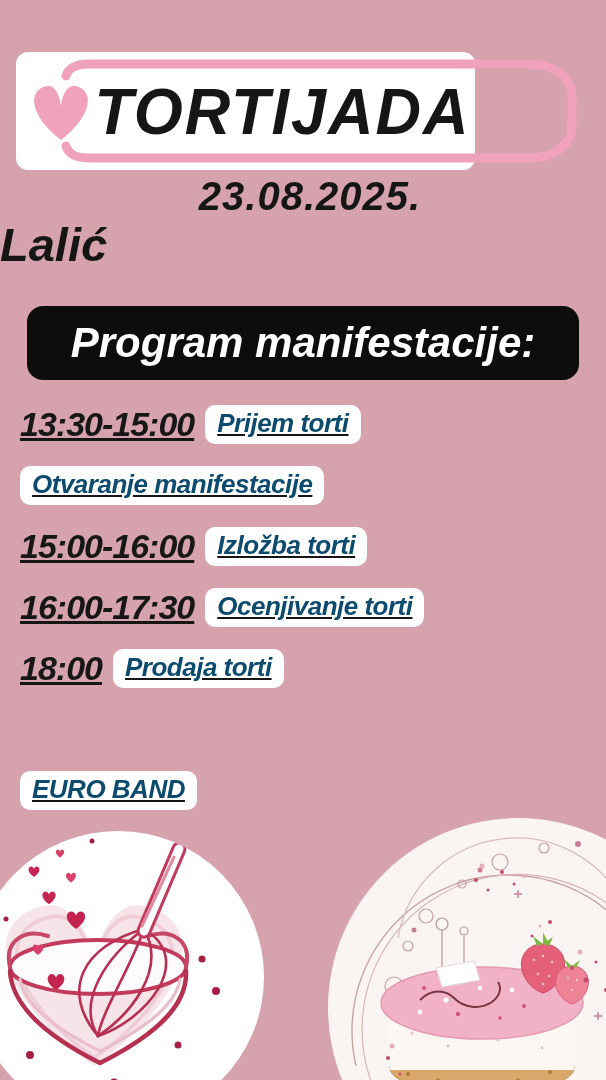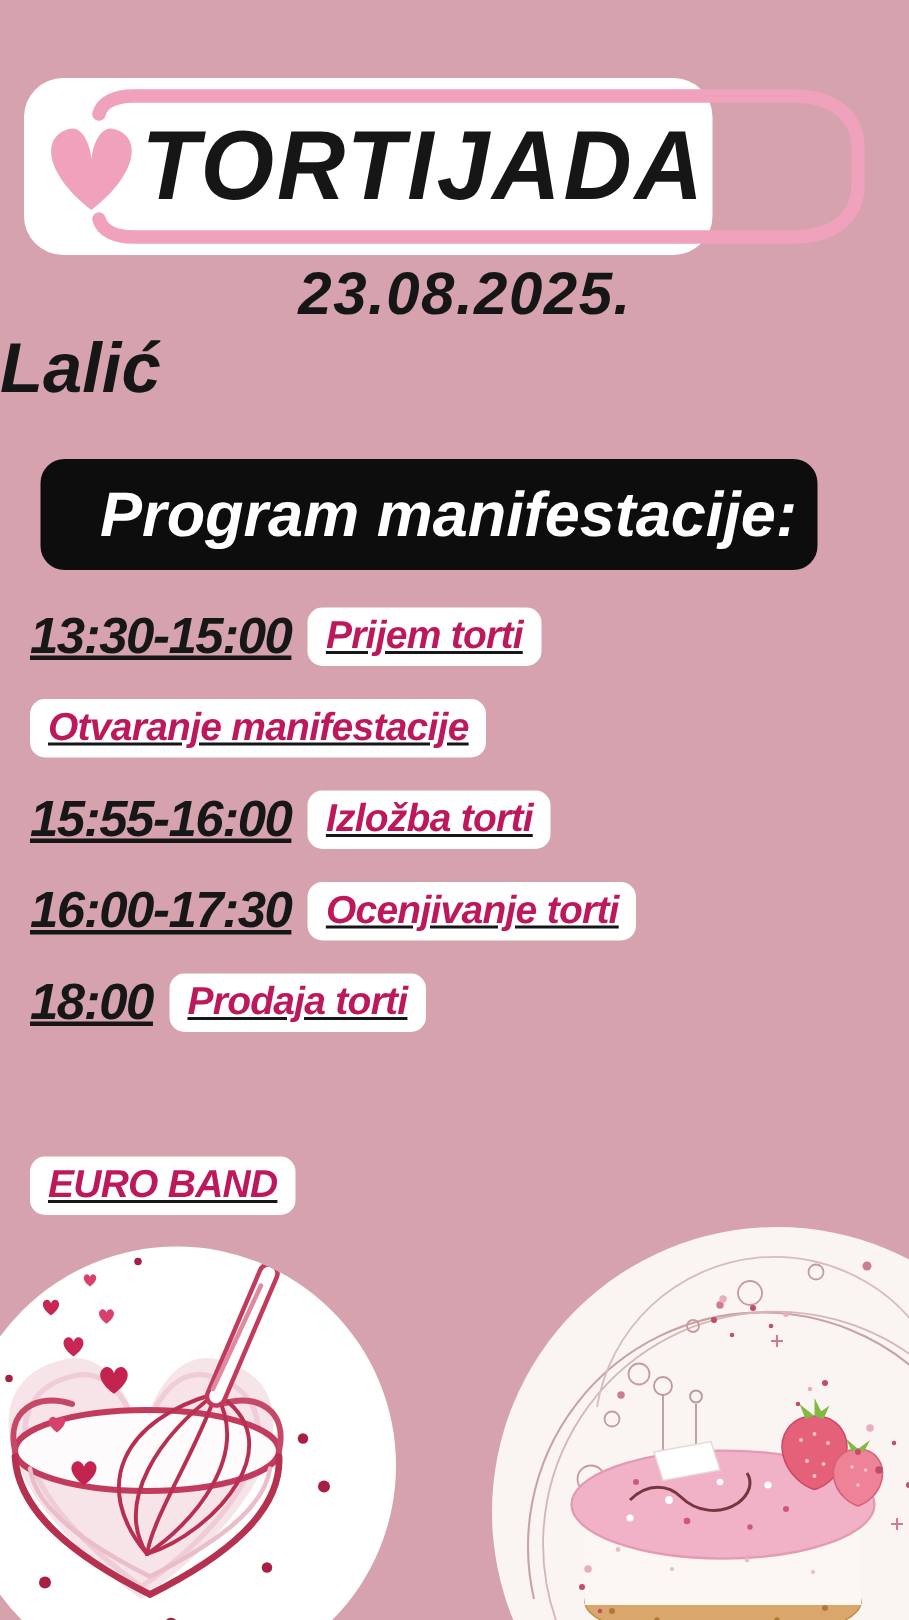--- a/index.html
+++ b/index.html
@@ -5,57 +5,57 @@
   html,body{margin:0;padding:0;}
   body{
     width:606px;height:1080px;position:relative;overflow:hidden;
     background:#d6a2ae;
     font-family:"Liberation Sans",sans-serif;
     font-style:italic;font-weight:bold;color:#161616;
   }
   
   .title-card{
     position:absolute;left:16px;top:52px;width:459px;height:118px;
-    background:#ffffff;border-radius:26px;
+    background:#ffffff;border-radius:12px;
   }
   .title-card svg.frame{position:absolute;left:0;top:0;}
   .title-text{
     position:absolute;left:86px;right:12px;top:0;bottom:0;
     display:flex;align-items:center;justify-content:center;
     font-size:63px;font-weight:bold;letter-spacing:2px;
     transform:scaleY(1.04);white-space:nowrap;
   }
   
   .date-line{
     position:absolute;left:0;right:0;top:174px;text-align:center;
     font-size:40px;letter-spacing:1px;padding-left:14px;
   }
   .location-line{
     position:absolute;left:0;right:0;top:214px;
     font-size:47px;line-height:62px;
   }
   
   .banner{
-    position:absolute;left:27px;top:306px;width:492px;height:74px;
+    position:absolute;left:27px;top:306px;width:552px;height:74px;
     background:#0d0d0d;border-radius:16px;
-    display:flex;align-items:center;justify-content:center;padding-left:26px;
+    display:flex;align-items:center;justify-content:center;
   }
   .banner span{color:#ffffff;font-size:42px;letter-spacing:0;white-space:nowrap;}
   
   .schedule{
     position:absolute;left:20px;top:404px;right:6px;
     display:flex;flex-direction:column;gap:21px;
   }
   .row{display:flex;align-items:center;gap:11px;height:40px;text-decoration:underline;}
   .time{
     font-size:34px;letter-spacing:-1px;white-space:nowrap;color:#171717;
   }
   .pill{
     background:#ffffff;border-radius:10px;padding:3px 12px 5px 12px;
-    font-size:26px;letter-spacing:-0.5px;white-space:nowrap;color:#be185d;
+    font-size:26px;letter-spacing:-0.5px;white-space:nowrap;color:#0c4a6e;
   }
   .row.long .pill{font-size:23px;letter-spacing:-0.7px;}
   
   .circle{position:absolute;border-radius:50%;overflow:hidden;}
   .circle-left{
     left:-28px;top:831px;width:292px;height:292px;background:#ffffff;
   }
   .circle-right{
     left:328px;top:818px;width:380px;height:380px;background:#faf5f3;
   }
@@ -81,21 +81,21 @@
 
 <div class="schedule">
   <div class="row">
     <span class="time">13:30-15:00</span>
     <span class="pill">Prijem torti</span>
   </div>
   <div class="row">
     <span class="pill">Otvaranje manifestacije</span>
   </div>
   <div class="row">
-    <span class="time">15:55-16:00</span>
+    <span class="time">15:00-16:00</span>
     <span class="pill">Izložba torti</span>
   </div>
   <div class="row">
     <span class="time">16:00-17:30</span>
     <span class="pill">Ocenjivanje torti</span>
   </div>
   <div class="row">
     <span class="time">18:00</span>
     <span class="pill">Prodaja torti</span>
   </div>

